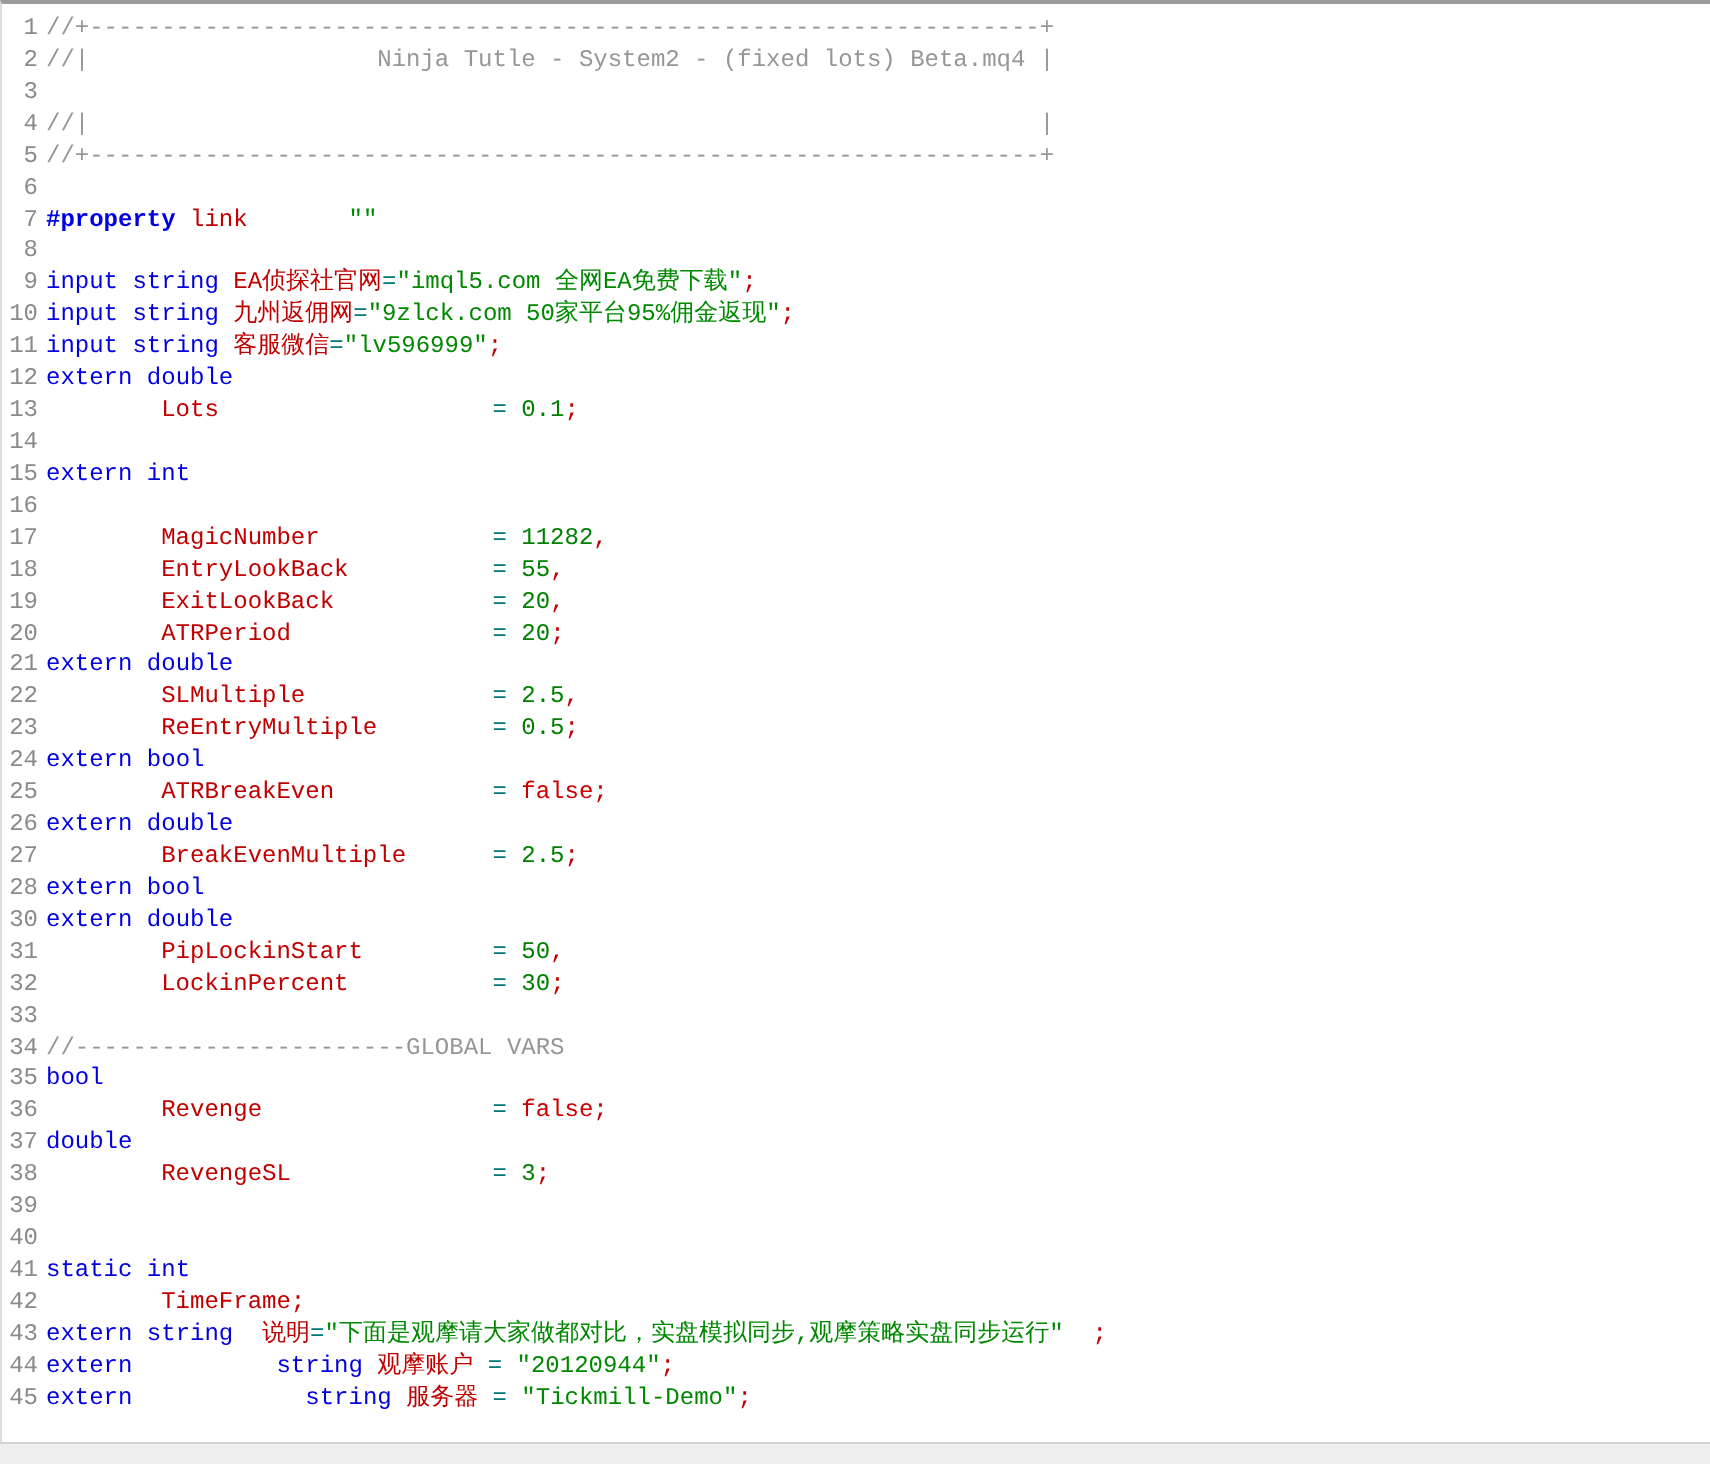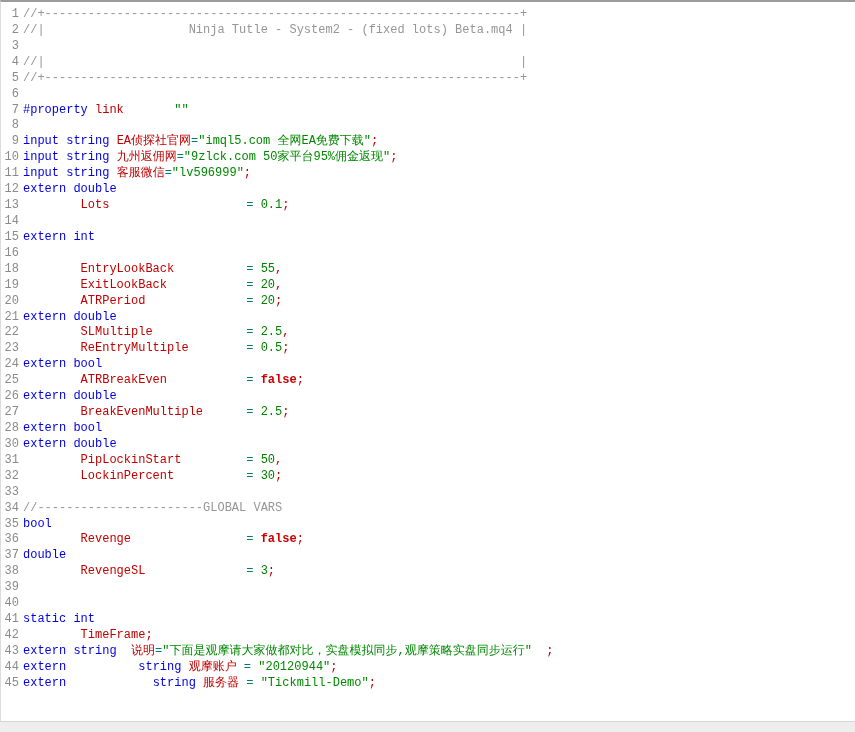--- a/index.html
+++ b/index.html
@@ -25,27 +25,27 @@
   }
   .ln{
     flex:0 0 18px;
     text-align:right;
     color:var(--c-line_number,#8a8a8a);
     user-select:none;
   }
   .code{padding-left:4px;}
   .seg-comment{color:var(--c-comment,#969696);}
   .seg-keyword{color:var(--c-keyword,#0000ee);font-weight:normal;}
-  .seg-preproc{color:var(--c-preprocessor,#0000ee);font-weight:normal;}
+  .seg-preproc{color:var(--c-preprocessor,#0000ee);font-weight:bold;}
   .seg-ident{color:var(--c-identifier,#c00000);text-align:center;}
   .seg-string{color:var(--c-string,#008800);}
   .seg-number{color:var(--c-number,#008000);text-align:right;}
   .seg-op{color:var(--c-operator,#007878);}
   .seg-punct{color:var(--c-punctuation,#c00000);}
-  .seg-bool{color:var(--c-boolean,#cc0000);font-weight:bold;}
+  .seg-bool{color:var(--c-boolean,#cc0000);font-weight:normal;}
   .seg-text{color:#222222;}
 </style>
 </head>
 <body>
 
 <div class="page">
   <div class="code-block" id="code-block">
       <div class="line"><span class="ln">1</span><span class="code"><span class="seg-comment">//+------------------------------------------------------------------+</span></span></div>
       <div class="line"><span class="ln">2</span><span class="code"><span class="seg-comment">//|                    Ninja Tutle - System2 - (fixed lots) Beta.mq4 |</span></span></div>
       <div class="line"><span class="ln">3</span></div>
@@ -55,20 +55,21 @@
       <div class="line"><span class="ln">7</span><span class="code"><span class="seg-preproc">#property</span><span class="seg-text"> </span><span class="seg-ident">link</span><span class="seg-text">       </span><span class="seg-string">""</span></span></div>
       <div class="line"><span class="ln">8</span><span class="code"></span></div>
       <div class="line"><span class="ln">9</span><span class="code"><span class="seg-keyword">input</span><span class="seg-text"> </span><span class="seg-keyword">string</span><span class="seg-text"> </span><span class="seg-ident">EA侦探社官网</span><span class="seg-op">=</span><span class="seg-string">"imql5.com 全网EA免费下载"</span><span class="seg-punct">;</span></span></div>
       <div class="line"><span class="ln">10</span><span class="code"><span class="seg-keyword">input</span><span class="seg-text"> </span><span class="seg-keyword">string</span><span class="seg-text"> </span><span class="seg-ident">九州返佣网</span><span class="seg-op">=</span><span class="seg-string">"9zlck.com 50家平台95%佣金返现"</span><span class="seg-punct">;</span></span></div>
       <div class="line"><span class="ln">11</span><span class="code"><span class="seg-keyword">input</span><span class="seg-text"> </span><span class="seg-keyword">string</span><span class="seg-text"> </span><span class="seg-ident">客服微信</span><span class="seg-op">=</span><span class="seg-string">"lv596999"</span><span class="seg-punct">;</span></span></div>
       <div class="line"><span class="ln">12</span><span class="code"><span class="seg-keyword">extern</span><span class="seg-text"> </span><span class="seg-keyword">double</span></span></div>
       <div class="line"><span class="ln">13</span><span class="code"><span class="seg-text">        </span><span class="seg-ident">Lots</span><span class="seg-text">                   </span><span class="seg-op">=</span><span class="seg-text"> </span><span class="seg-number">0.1</span><span class="seg-punct">;</span></span></div>
       <div class="line"><span class="ln">14</span><span class="code"></span></div>
       <div class="line"><span class="ln">15</span><span class="code"><span class="seg-keyword">extern</span><span class="seg-text"> </span><span class="seg-keyword">int</span></span></div>
       <div class="line"><span class="ln">16</span></div>
+      <div class="line"><span class="ln">17</span><span class="code"><span class="seg-text">        </span><span class="seg-ident">MagicNumber</span><span class="seg-text">            </span><span class="seg-op">=</span><span class="seg-text"> </span><span class="seg-number">11282</span><span class="seg-punct">,</span></span></div>
       <div class="line"><span class="ln">18</span><span class="code"><span class="seg-text">        </span><span class="seg-ident">EntryLookBack</span><span class="seg-text">          </span><span class="seg-op">=</span><span class="seg-text"> </span><span class="seg-number">55</span><span class="seg-punct">,</span></span></div>
       <div class="line"><span class="ln">19</span><span class="code"><span class="seg-text">        </span><span class="seg-ident">ExitLookBack</span><span class="seg-text">           </span><span class="seg-op">=</span><span class="seg-text"> </span><span class="seg-number">20</span><span class="seg-punct">,</span></span></div>
       <div class="line"><span class="ln">20</span><span class="code"><span class="seg-text">        </span><span class="seg-ident">ATRPeriod</span><span class="seg-text">              </span><span class="seg-op">=</span><span class="seg-text"> </span><span class="seg-number">20</span><span class="seg-punct">;</span></span></div>
       <div class="line"><span class="ln">21</span><span class="code"><span class="seg-keyword">extern</span><span class="seg-text"> </span><span class="seg-keyword">double</span></span></div>
       <div class="line"><span class="ln">22</span><span class="code"><span class="seg-text">        </span><span class="seg-ident">SLMultiple</span><span class="seg-text">             </span><span class="seg-op">=</span><span class="seg-text"> </span><span class="seg-number">2.5</span><span class="seg-punct">,</span></span></div>
       <div class="line"><span class="ln">23</span><span class="code"><span class="seg-text">        </span><span class="seg-ident">ReEntryMultiple</span><span class="seg-text">        </span><span class="seg-op">=</span><span class="seg-text"> </span><span class="seg-number">0.5</span><span class="seg-punct">;</span></span></div>
       <div class="line"><span class="ln">24</span><span class="code"><span class="seg-keyword">extern</span><span class="seg-text"> </span><span class="seg-keyword">bool</span></span></div>
       <div class="line"><span class="ln">25</span><span class="code"><span class="seg-text">        </span><span class="seg-ident">ATRBreakEven</span><span class="seg-text">           </span><span class="seg-op">=</span><span class="seg-text"> </span><span class="seg-bool">false</span><span class="seg-punct">;</span></span></div>
       <div class="line"><span class="ln">26</span><span class="code"><span class="seg-keyword">extern</span><span class="seg-text"> </span><span class="seg-keyword">double</span></span></div>
       <div class="line"><span class="ln">27</span><span class="code"><span class="seg-text">        </span><span class="seg-ident">BreakEvenMultiple</span><span class="seg-text">      </span><span class="seg-op">=</span><span class="seg-text"> </span><span class="seg-number">2.5</span><span class="seg-punct">;</span></span></div>

